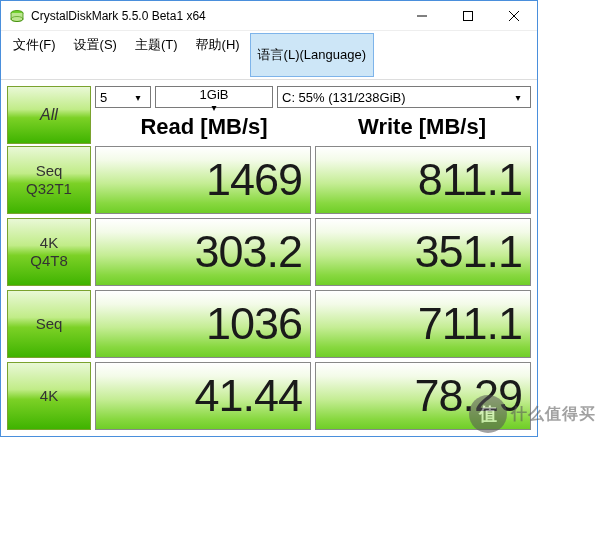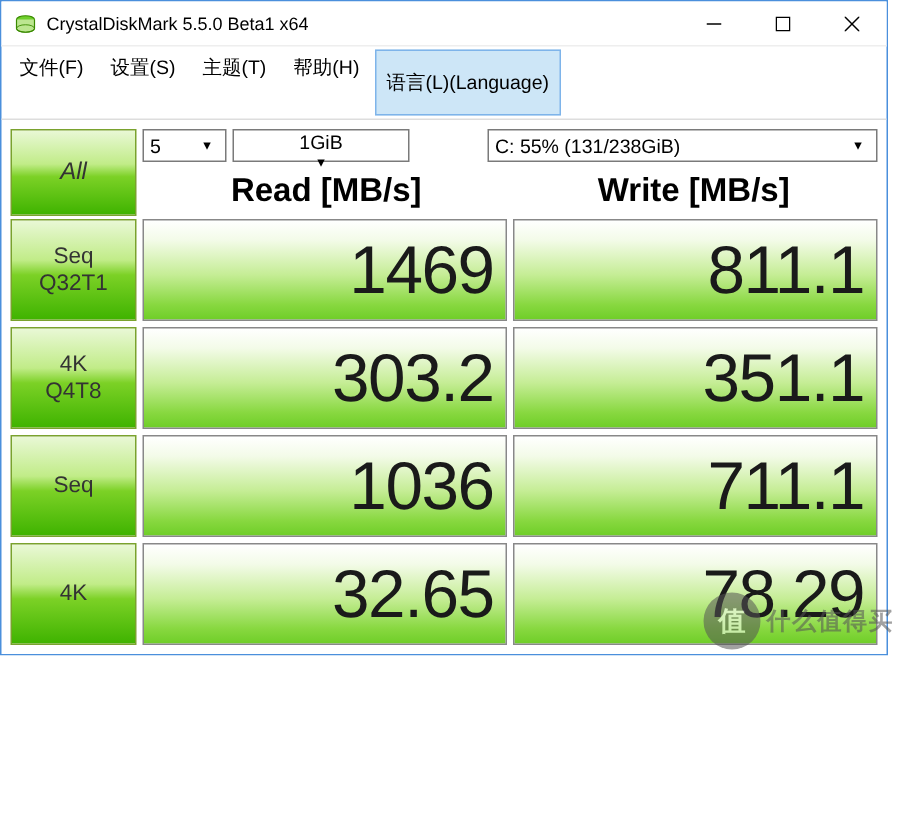--- a/index.html
+++ b/index.html
@@ -1,17 +1,17 @@
 <!DOCTYPE html>
 <html><head>
 <meta charset="utf-8">
 <style>
   * { box-sizing: border-box; margin: 0; padding: 0; }
   body { font-family: "Segoe UI", "Microsoft YaHei", Arial, sans-serif; font-size: 12px; background: #fff; }
-  .window { width: 592px; border: 1px solid #4a8fdc; background: #fff; }
+  .window { width: 538px; border: 1px solid #4a8fdc; background: #fff; }
   .titlebar { display: flex; align-items: center; height: 30px; background: #fff; border-bottom: 1px solid #eee; }
   .titlebar .app-icon { width: 16px; height: 16px; margin: 0 6px 0 8px; display:flex; align-items:center; justify-content:center;}
   .titlebar .title { flex: 1; font-size: 12px; color: #000; }
   .titlebar .win-controls { display: flex; }
   .titlebar .win-btn { width: 46px; height: 30px; display: flex; align-items: center; justify-content: center; color: #333; }
   .menubar { display: flex; padding: 2px 4px; border-bottom: 1px solid #ddd; font-size: 13px; }
   .menubar .menu-item { padding: 3px 8px; margin-right: 2px; }
   .menubar .menu-item.active { background: #cde6f7; border: 1px solid #7eb4ea; padding: 12px 7px; }
   .content { padding: 6px; }
   .top-row { display: flex; gap: 4px; margin-bottom: 2px; }
@@ -21,21 +21,21 @@
     display: flex; flex-direction: column; align-items: center; justify-content: center;
     text-align: center; line-height: 1.2;
   }
   .all-btn { width: 84px; height: 58px; font-size: 16px; font-style: italic; font-weight: 500; color:#333;}
   .dropdowns { flex: 1; display: flex; gap: 4px; }
   .dropdown { border: 1px solid #7a7a7a; background: #fff; height: 22px; display: flex; align-items: center; padding: 0 4px; font-size: 13px; }
   .dropdown .dd-val { flex: 1; }
   .dropdown .dd-arrow { width: 16px; text-align: center; font-size:10px;}
   .dd-count { width: 56px; }
   .dd-size  { width: 118px; flex-direction: column; }
-  .dd-drive { flex: 1; margin-left: 48px; }
+  .dd-drive { flex: 1; }
   .headers-row { display: flex; margin-top: 2px; }
   .col-head { flex: 1; text-align: center; font-size: 22px; font-weight: bold; color: #000000; padding: 2px 0 4px; }
   .data-rows { display: flex; flex-direction: column; gap: 4px; }
   .data-row { display: flex; gap: 4px; height: 68px; }
   .row-btn { width: 84px; }
   .row-btn .l1 { font-size: 15px; }
   .row-btn .l2 { font-size: 15px; }
   .val-cell {
     flex: 1; border: 1px solid #888;
     background: linear-gradient(to bottom, #ffffff 0%, #f3fbe8 20%, #c5ed95 55%, #88d840 85%, #6fce28 100%);
@@ -143,21 +143,21 @@
         </div>
         <div class="val-cell">1036</div>
         <div class="val-cell">711.1</div>
       </div>
 
       <div class="data-row">
         <div class="green-btn row-btn">
           <span class="l1">4K</span>
           <span class="l2"></span>
         </div>
-        <div class="val-cell">32.65</div>
+        <div class="val-cell">41.44</div>
         <div class="val-cell">78.29</div>
       </div>
 
     </div>
   </div>
 </div>
 
 <div class="watermark">
   <div class="wm-inner">
     <div class="wm-circle">值</div>

